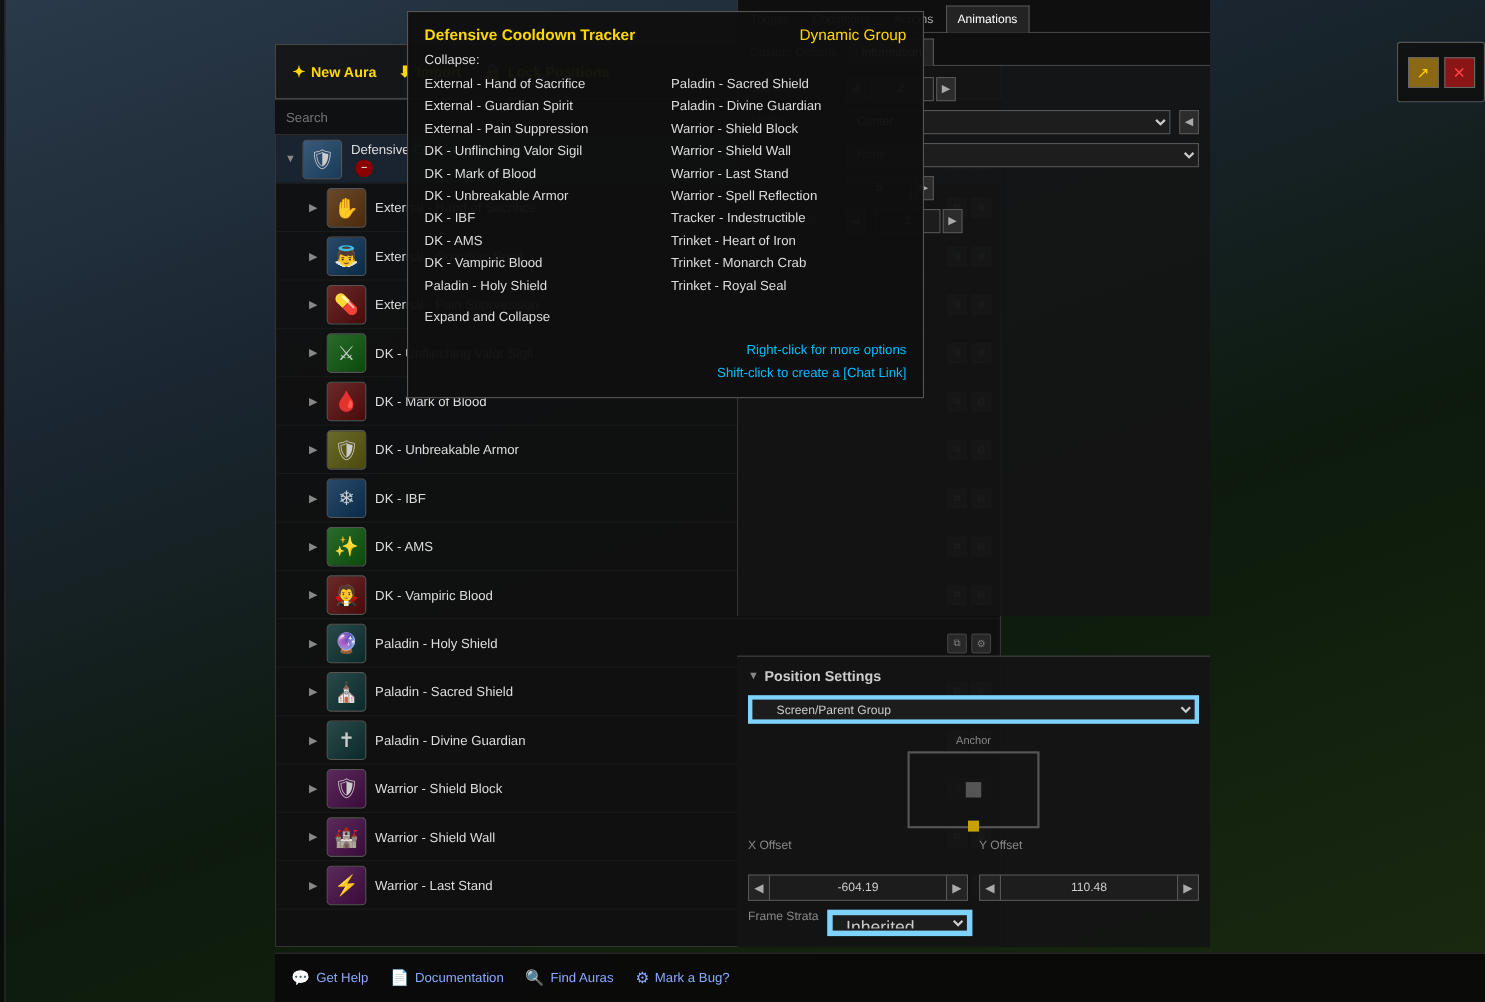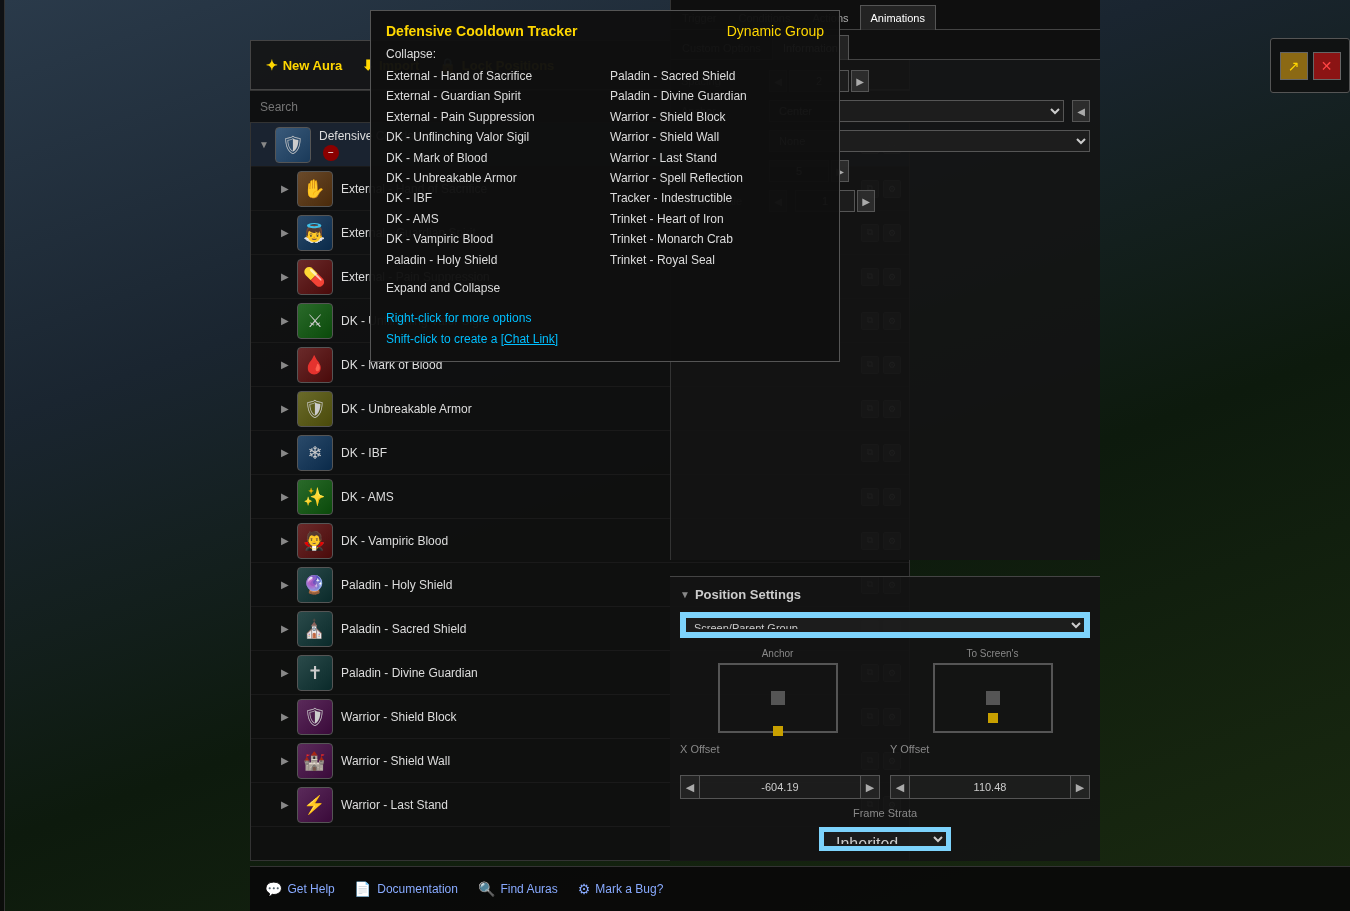--- a/index.html
+++ b/index.html
@@ -288,24 +288,24 @@
       margin-bottom: 10px;
       display: flex;
       align-items: center;
       gap: 5px;
     }
     .pos-title .arrow { color: #888; font-size: 10px; }
     .pos-label { color: #888; font-size: 11px; margin-bottom: 4px; }
     .anchor-select {
       width: 100%;
       background: rgba(30,30,30,0.9);
-      border: 6px solid #7dd3fc;
+      border: 4px solid #7dd3fc;
       color: #ccc;
       font-size: 11px;
-      padding: 3px 4px;
+      padding: 3px 18px;
       height: 26px;
       margin-bottom: 10px;
       cursor: pointer;
     }
     .anchor-grid {
       display: flex;
       gap: 20px;
       margin-bottom: 10px;
     }
     .anchor-box {
@@ -372,23 +372,22 @@
       border: 1px solid #555;
       border-left: none;
       border-right: none;
       color: #ccc;
       font-size: 11px;
       padding: 0 5px;
       text-align: center;
     }
     .frame-strata-row {
       display: flex;
-      align-items: center;
+      align-items: flex-start;
       gap: 8px;
-      flex-direction: column;
     }
     .frame-strata-label { color: #888; font-size: 11px; }
     .frame-strata-select {
       background: rgba(30,30,30,0.9);
       border: 5px solid #7dd3fc;
       color: #ccc;
       font-size: 16px;
       padding: 2px 8px;
       height: 24px;
       cursor: pointer;
@@ -453,29 +452,29 @@
       column-gap: 10px;
     }
     .tooltip-child {
       color: #ddd;
       font-size: 12px;
       line-height: 1.7;
       break-inside: avoid;
     }
     .tooltip-footer {
       margin-top: 10px;
+      text-align: right;
     }
     .tooltip-footer-line {
       color: #00bfff;
       font-size: 12px;
       line-height: 1.7;
     }
     .tooltip-chat-link {
       color: #00bfff;
-      text-decoration: underline;
     }
     .ti-bg-2 { background: linear-gradient(135deg, #6a4a2a, #4a2a0a); }
     .ti-bg-3 { background: linear-gradient(135deg, #2a4a6a, #0a2a4a); }
     .ti-bg-4 { background: linear-gradient(135deg, #6a2a2a, #4a0a0a); }
     .ti-bg-5 { background: linear-gradient(135deg, #2a6a2a, #0a4a0a); }
     .ti-bg-6 { background: linear-gradient(135deg, #6a6a2a, #4a4a0a); }
     .ti-bg-7 { background: linear-gradient(135deg, #2a4a4a, #0a2a2a); }
     .ti-bg-8 { background: linear-gradient(135deg, #5a2a5a, #3a0a3a); }
     .ti-bg-root { background: linear-gradient(135deg, #3a5a7a, #1a3a5a); }
 
@@ -823,28 +822,20 @@
     <option>Screen/Parent Group</option>
   </select>
 
   <div class="anchor-grid">
     <div class="anchor-box">
       <div class="anchor-box-label">Anchor</div>
       <div class="anchor-visual">
         <div class="anchor-center-sq"></div>
 
         <div class="anchor-dot" style="bottom:-5px;left:50%;transform:translateX(-50%);"></div>
-      </div>
-    </div>
-    <div class="anchor-box">
-      <div class="anchor-box-label">To Screen's</div>
-      <div class="anchor-visual">
-        <div class="anchor-center-sq"></div>
-
-        <div class="anchor-dot" style="bottom:8px;left:50%;transform:translateX(-50%);"></div>
       </div>
     </div>
   </div>
 
   <div class="offset-row">
     <div class="offset-field">
       <div class="offset-label">X Offset</div>
       <div class="offset-stepper">
         <button class="offset-btn">◀</button>
         <input class="offset-input" type="text" value="-604.19" style="">

